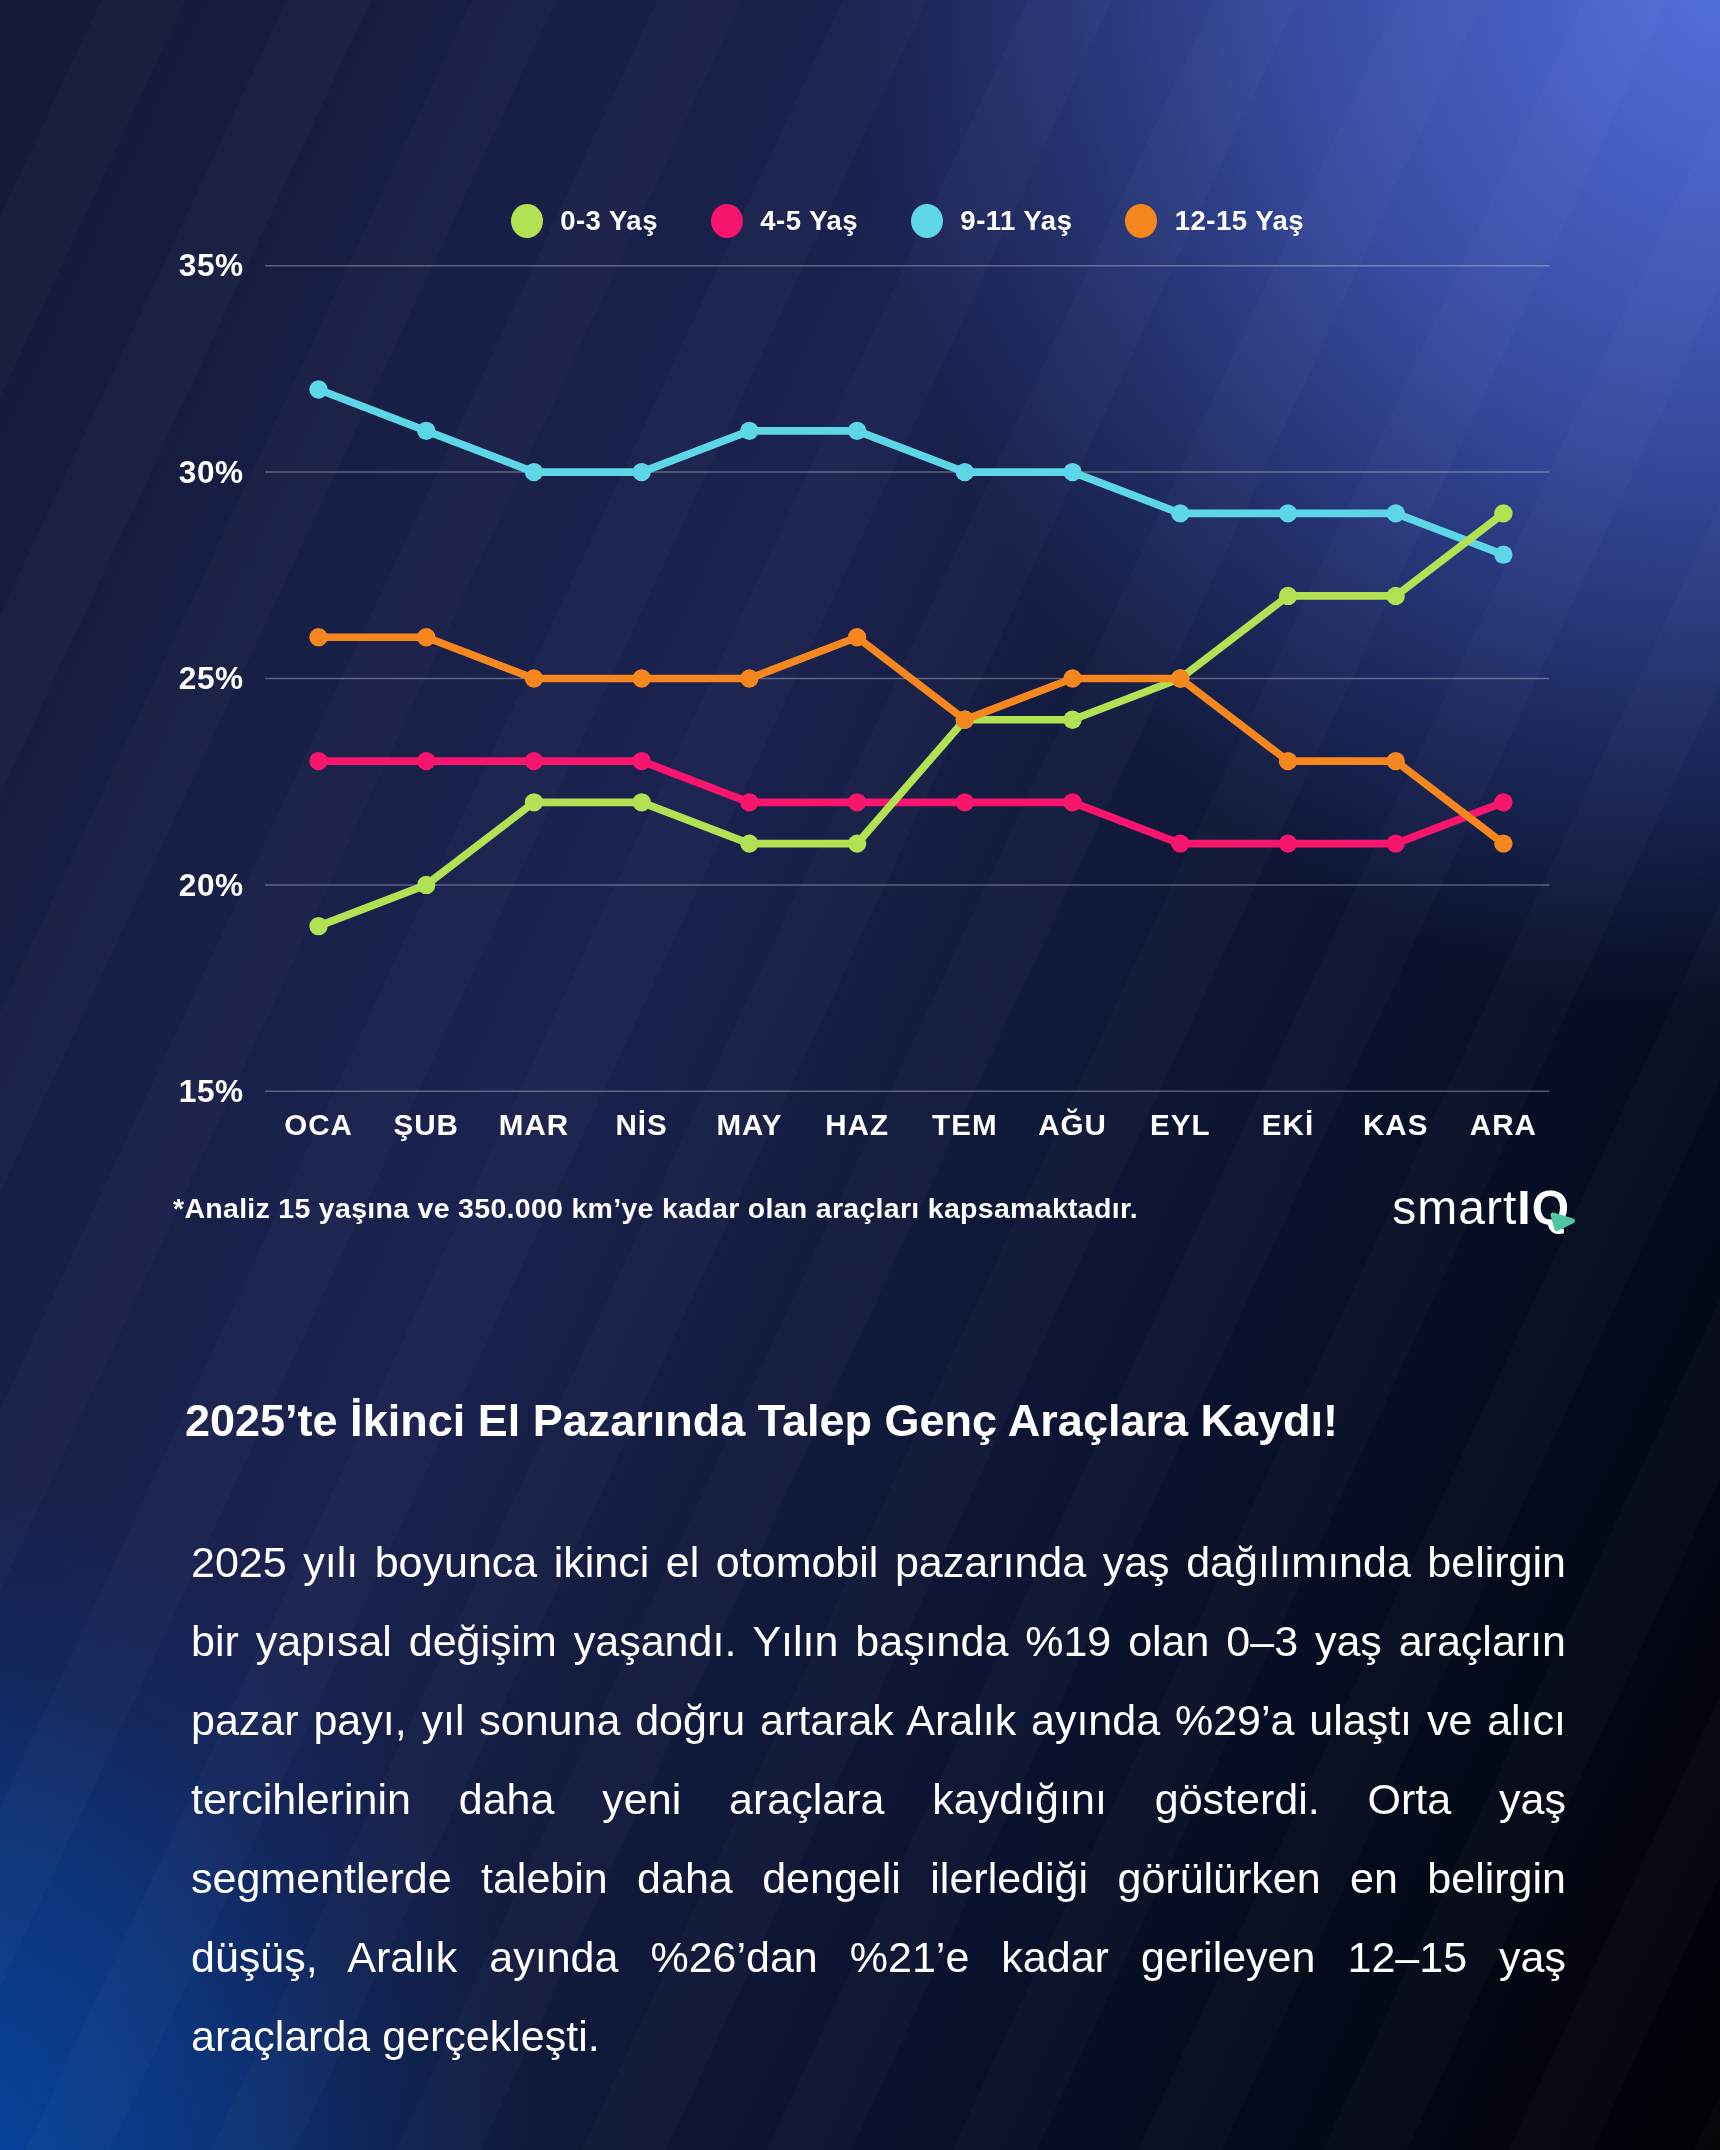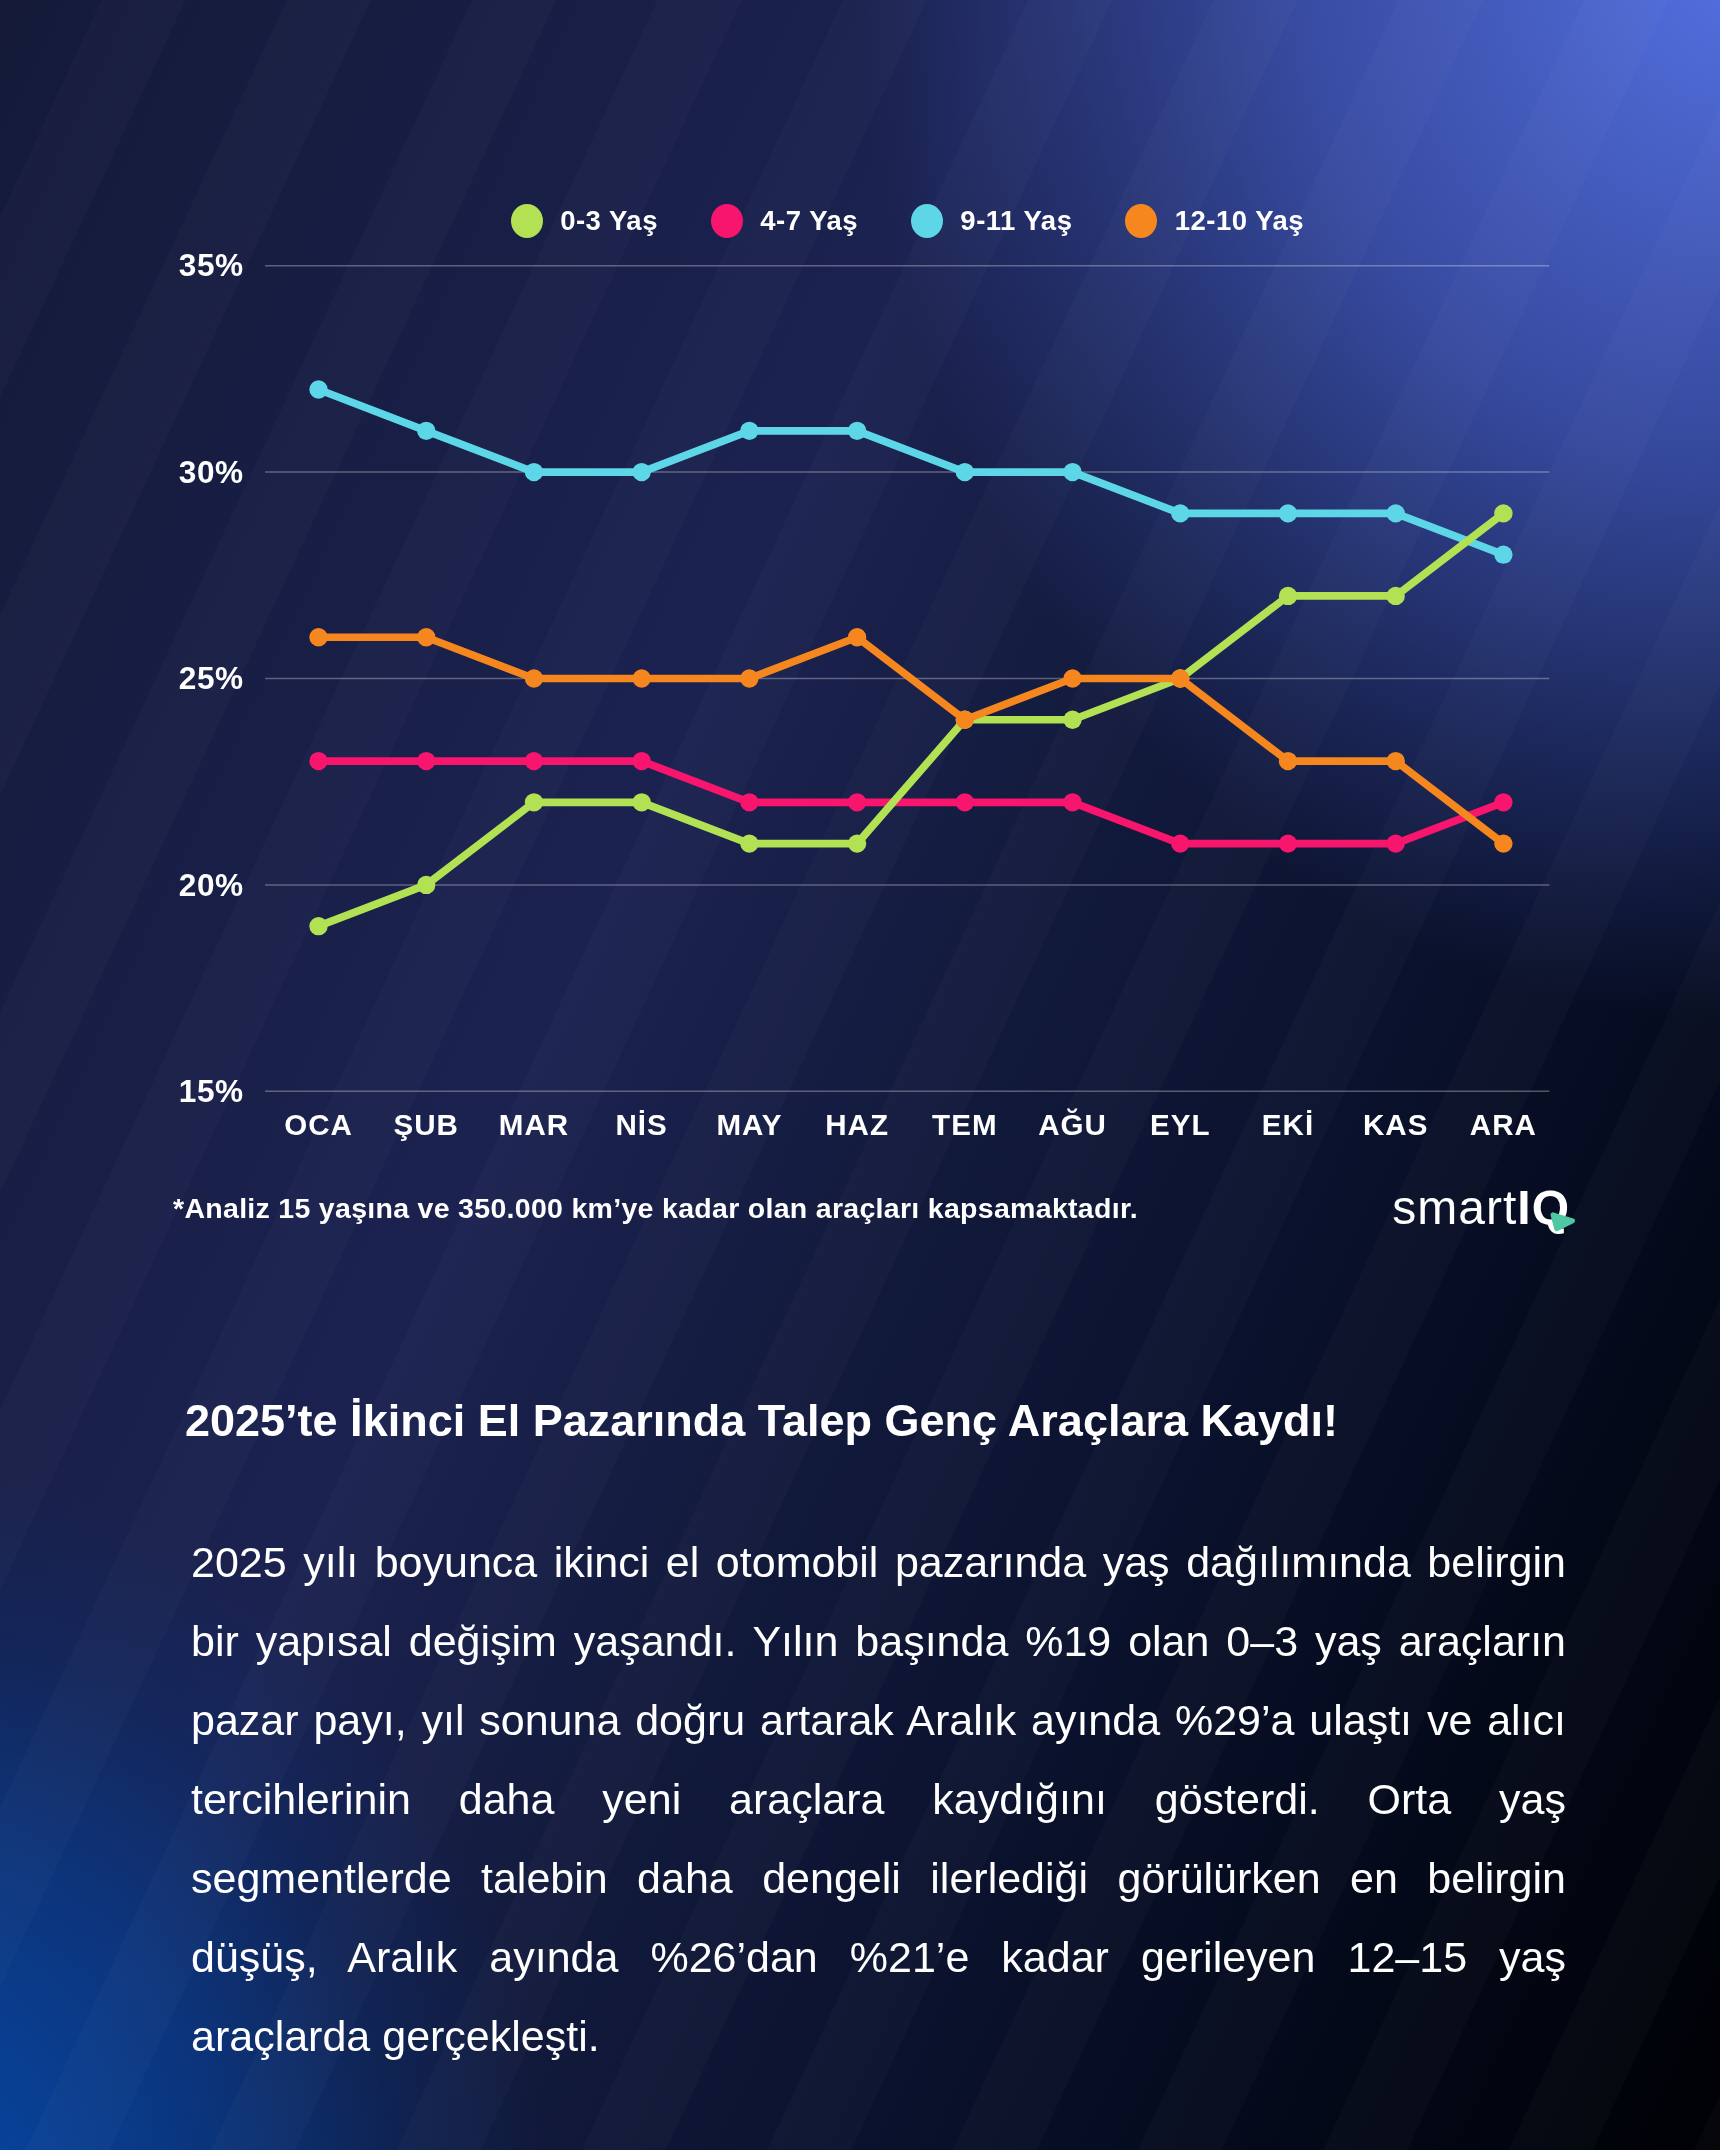--- a/index.html
+++ b/index.html
@@ -53,29 +53,29 @@
 
 <div class="page">
 
   <div class="legend-row" id="legend">
       <div class="legend-item">
         <span class="legend-dot" style="background: rgb(178, 225, 83);"></span>
         <span class="legend-label">0-3 Yaş</span>
       </div>
       <div class="legend-item">
         <span class="legend-dot" style="background: rgb(247, 21, 109);"></span>
-        <span class="legend-label">4-7 Yaş</span>
+        <span class="legend-label">4-5 Yaş</span>
       </div>
       <div class="legend-item">
         <span class="legend-dot" style="background: rgb(93, 215, 231);"></span>
         <span class="legend-label">9-11 Yaş</span>
       </div>
       <div class="legend-item">
         <span class="legend-dot" style="background: rgb(246, 135, 31);"></span>
-        <span class="legend-label">12-10 Yaş</span>
+        <span class="legend-label">12-15 Yaş</span>
       </div>
     </div>
 
   <svg id="chart-svg" viewBox="0 0 3375 1900" xmlns="http://www.w3.org/2000/svg">
       <line x1="520" x2="3040" y1="140" y2="140" class="gridline"></line>
       <text x="478" y="161" class="ytick">35%</text>
       <line x1="520" x2="3040" y1="545" y2="545" class="gridline"></line>
       <text x="478" y="566" class="ytick">30%</text>
       <line x1="520" x2="3040" y1="950" y2="950" class="gridline"></line>
       <text x="478" y="971" class="ytick">25%</text>

